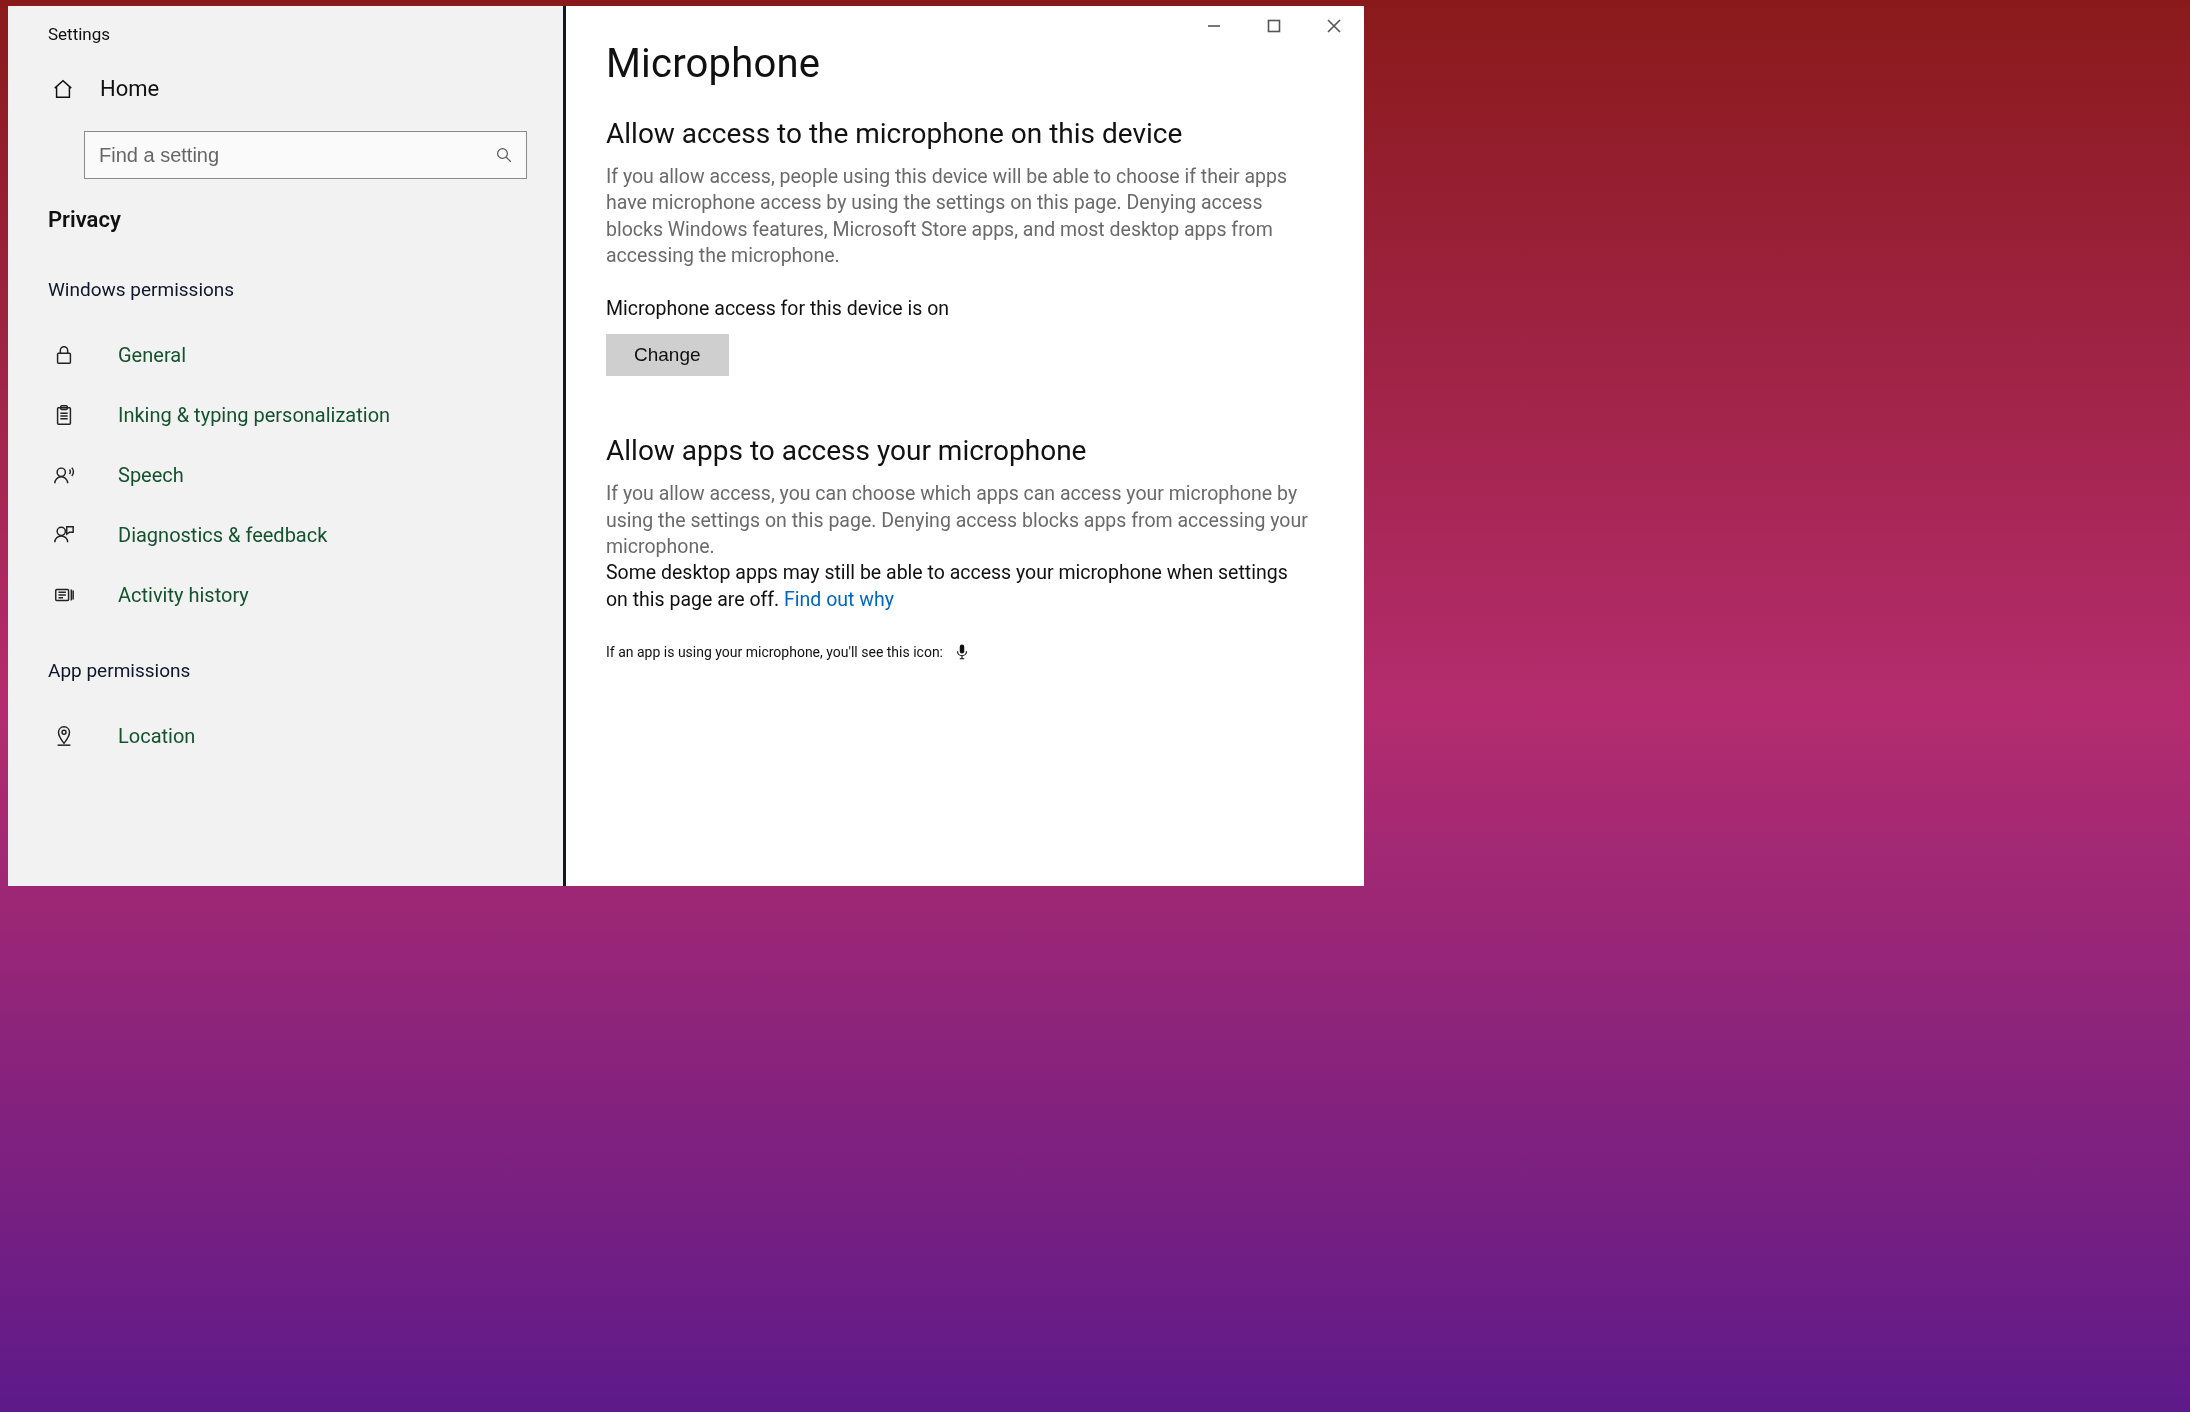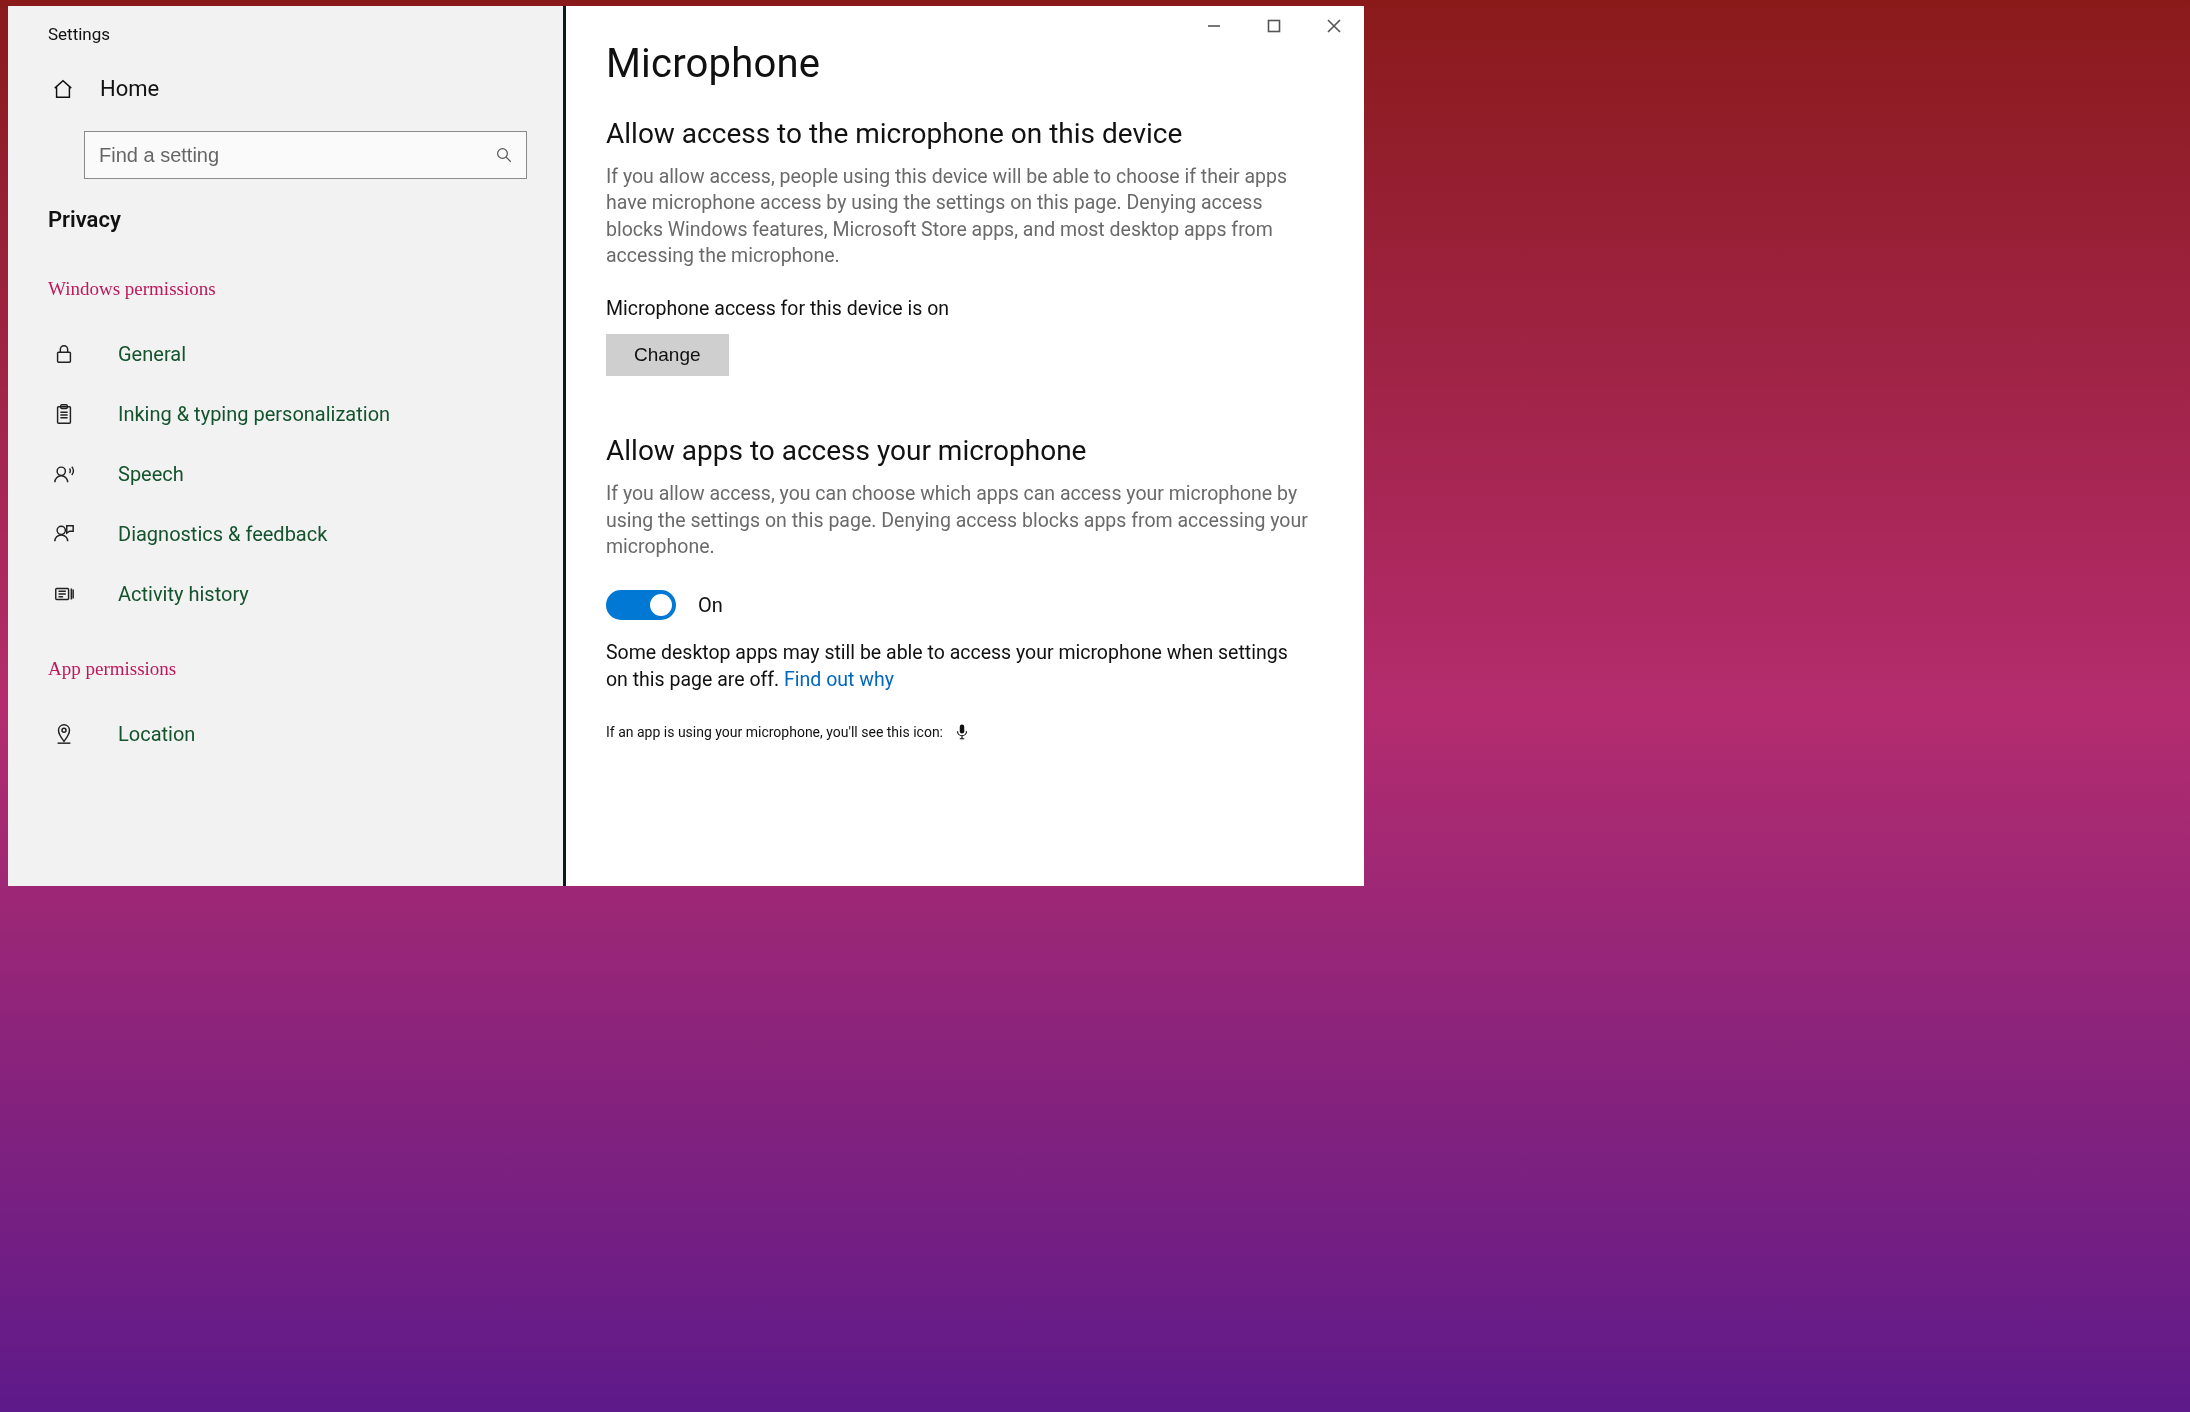--- a/index.html
+++ b/index.html
@@ -84,22 +84,21 @@
   .category {
     padding: 0 0 46px 40px;
     font-size: 22px;
     font-weight: 600;
     color:#111;
     margin-top:18px;
   }
   .group-label {
     padding: 0 0 24px 40px;
     font-size: 19px;
-    color:#be185d;
-    font-family:Liberation Serif, serif;
+    color:#0f172a;
   }
   .nav-item {
     display:flex;
     align-items:center;
     gap: 42px;
     padding: 18px 0 18px 44px;
     font-size: 20px;
     color:#14532d;
     cursor: default;
   }
@@ -301,26 +300,20 @@
     <h2 class="h2">Allow access to the microphone on this device</h2>
     <p class="body">If you allow access, people using this device will be able to choose if their apps have microphone access by using the settings on this page. Denying access blocks Windows features, Microsoft Store apps, and most desktop apps from accessing the microphone.</p>
     <p class="status-line">Microphone access for this device is on</p>
     <button class="btn">Change</button>
 
     <div class="section-gap"></div>
 
     <h2 class="h2">Allow apps to access your microphone</h2>
     <p class="body">If you allow access, you can choose which apps can access your microphone by using the settings on this page. Denying access blocks apps from accessing your microphone.</p>
 
-    <div class="toggle-row">
-      <div class="toggle">
-        <div class="knob"></div>
-      </div>
-      <span class="toggle-label">On</span>
-    </div>
 
     <p class="body" style="color:#111; max-width:700px;">
       <span>Some desktop apps may still be able to access your microphone when settings on this page are off. </span><span class="link">Find out why</span>
     </p>
 
     <div class="mic-line">
       <span>If an app is using your microphone, you'll see this icon:</span>
       <span class="micon">
         <svg viewBox="0 0 24 24" width="18" height="22">
             <rect x="9" y="2" width="6" height="12" rx="3" fill="currentColor"></rect>

